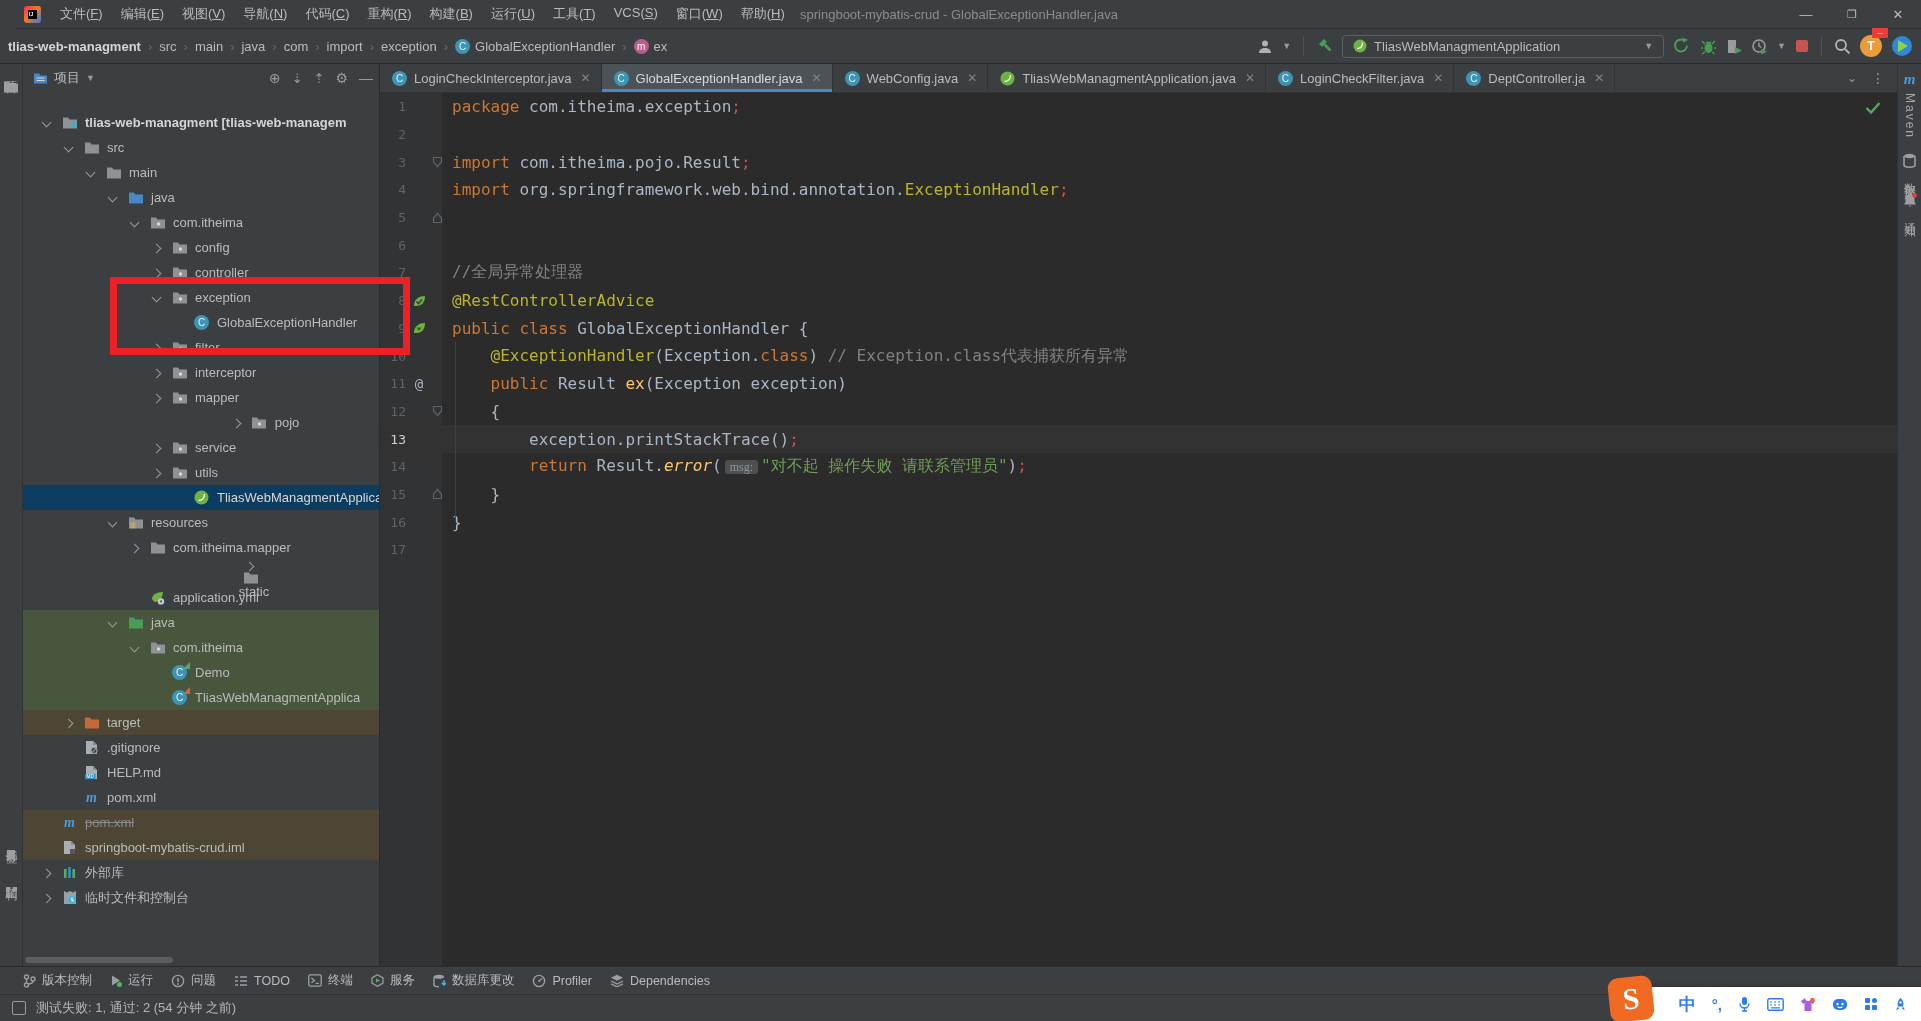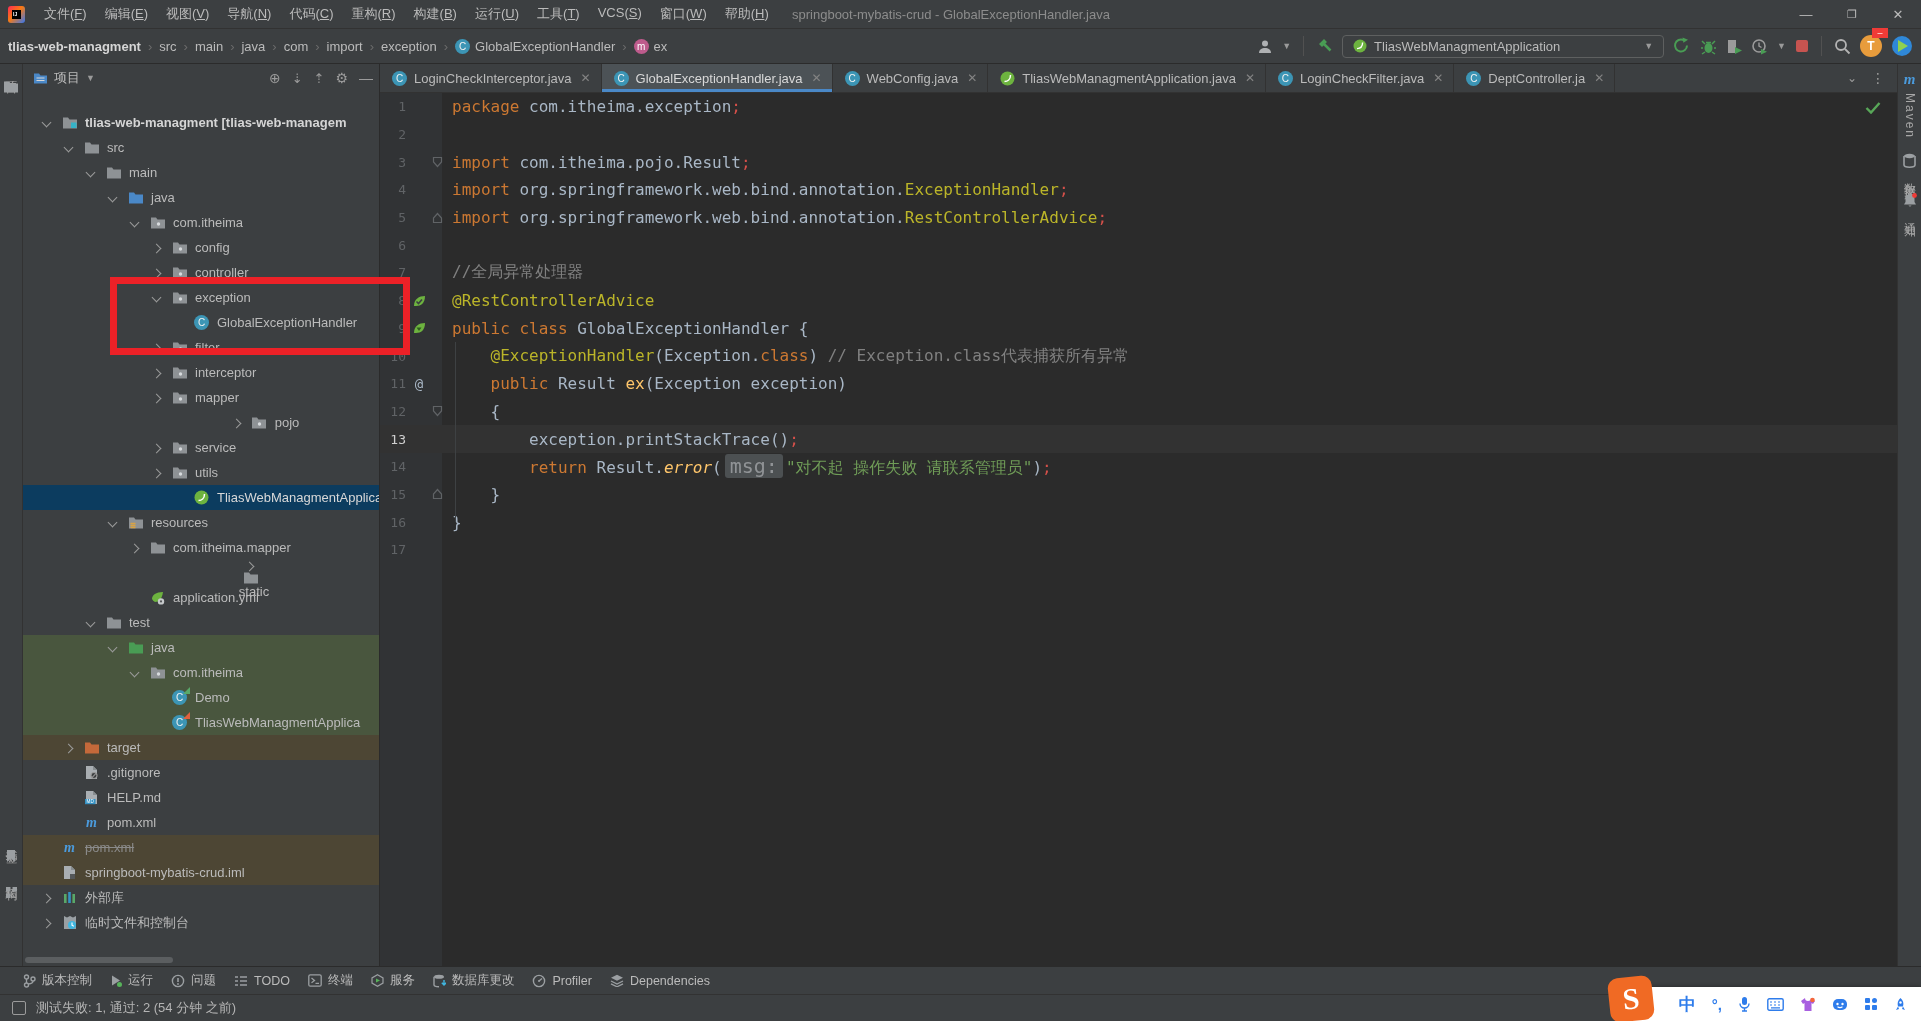--- a/index.html
+++ b/index.html
@@ -2,21 +2,21 @@
 <html><head>
 <meta charset="utf-8">
 <style>
   html,body{margin:0;padding:0;background:#2b2b2b;}
   body{width:1921px;height:1021px;overflow:hidden;font-family:"Liberation Sans","DejaVu Sans",sans-serif;color:#bbbbbb;-webkit-font-smoothing:antialiased;}
   #app{width:1921px;height:1021px;display:flex;flex-direction:column;position:relative;background:#3c3f41;}
   .ic{display:inline-flex;align-items:center;justify-content:center;flex:none;}
   u{text-decoration:underline;}
 
   
-  #titlebar{height:28px;display:flex;align-items:center;background:#3c3f41;border-bottom:1px solid #323232;position:relative;flex:none;}
+  #titlebar{height:28px;display:flex;align-items:center;background:#3c3f41;border-bottom:1px solid #323232;position:relative;flex:none;margin-left:16px;}
   #idea-logo{width:17px;height:17px;border-radius:3px;margin:0 10px 0 8px;background:linear-gradient(135deg,#fe2857 0%,#f97a12 45%,#3177f6 100%);position:relative;}
   #idea-logo:after{content:"";position:absolute;left:4px;top:4px;width:9px;height:9px;background:#000;}
   #idea-logo:before{content:"IJ";position:absolute;left:5px;top:5px;width:8px;z-index:2;font-size:5px;color:#fff;font-weight:bold;}
   .menu-item{padding:0 9px;font-size:13px;color:#bbb;cursor:default;}
   #win-title{position:absolute;left:50%;transform:translateX(-53%);font-size:13px;color:#8c8c8c;white-space:nowrap;}
   #win-controls{margin-left:auto;display:flex;height:100%;}
   .win-btn{width:46px;display:flex;align-items:center;justify-content:center;font-size:13px;color:#bbb;}
 
   
   #navbar{height:34px;display:flex;align-items:center;background:#3c3f41;border-bottom:1px solid #2b2b2b;flex:none;padding:0 8px;}
@@ -80,21 +80,21 @@
   .fold{width:14px;flex:none;display:flex;justify-content:center;align-items:center;}
   .ctext{white-space:pre;padding-left:8px;}
   .tok.c-kw{color:#cc7832;}
   .tok.c-pl{color:#a9b7c6;}
   .tok.c-ann{color:#bbb529;}
   .tok.c-meth{color:#ffc66b;}
   .tok.c-methi{color:#ffc66b;font-style:italic;}
   .tok.c-str{color:#6f9c57;}
   .tok.c-cm{color:#808080;}
   .tok.c-sem{color:#d5504a;}
-  .tok.c-hint{background:#4c5052;color:#909396;border-radius:3px;padding:0 5px;margin:0 3px;font-size:20px;}
+  .tok.c-hint{background:#4c5052;color:#909396;border-radius:3px;padding:0 5px;margin:0 3px;font-size:12px;font-family:Liberation Serif, serif;}
   #indent-guide{position:absolute;left:437px;width:1px;background:#3e4143;}
   #inspect-ok{position:absolute;top:8px;right:16px;}
 
   
   #toolbar-bottom{height:27px;background:#3c3f41;border-top:1px solid #2b2b2b;display:flex;align-items:center;padding-left:14px;flex:none;font-size:12.5px;}
   .tool-btn{display:flex;align-items:center;gap:6px;padding:0 9px;color:#bbb;height:100%;}
   #statusbar{height:26px;background:#3c3f41;border-top:1px solid #323232;display:flex;align-items:center;font-size:13px;color:#b4b4b4;flex:none;position:relative;padding-left:12px;gap:10px;}
   #status-layout-icon{width:12px;height:12px;border:1.4px solid #9b9b9b;border-radius:2px;}
 
   
@@ -503,29 +503,20 @@
             <span class="arr"></span>
             <span class="ti">
               <svg width="15" height="15">
                 <path d="M2 9c0-4 4-7 11-7-1 7-4 10-8 10a6 6 0 0 1-3-3z" fill="#6db33f"></path>
                 <circle cx="11" cy="11.4" r="3.2" fill="#c6c9cb"></circle>
                 <circle cx="11" cy="11.4" r="1.1" fill="#55585a"></circle>
               </svg>
             </span>
             <span class="tlabel">application.yml</span>
           </div>
-          <div class="trow" style="padding-left: 62px;">
-            <span class="arr d"></span>
-            <span class="ti">
-              <svg width="16" height="13" viewBox="0 0 16 13">
-                <path d="M1 1.5h5l1.5 2H15v9H1z" fill="#8e9295"></path>
-              </svg>
-            </span>
-            <span class="tlabel">test</span>
-          </div>
           <div class="trow green" style="padding-left: 84px;">
             <span class="arr d"></span>
             <span class="ti">
               <svg width="16" height="13" viewBox="0 0 16 13">
                 <path d="M1 1.5h5l1.5 2H15v9H1z" fill="#499c54"></path>
               </svg>
             </span>
             <span class="tlabel">java</span>
           </div>
           <div class="trow green" style="padding-left: 106px;">
@@ -721,21 +712,20 @@
               <span class="ctext"><span class="tok c-kw">import</span><span class="tok c-pl"> org.springframework.web.bind.annotation.</span><span class="tok c-ann">ExceptionHandler</span><span class="tok c-sem">;</span></span>
             </div>
             <div class="cline">
               <span class="lnum">5</span>
               <span class="gico"></span>
               <span class="fold">
                 <svg width="11" height="12">
                   <path d="M1.5 10.5h8V6l-4-4.5L1.5 6z" fill="none" stroke="#606366" stroke-width="1.2"></path>
                 </svg>
               </span>
-              <span class="ctext"><span class="tok c-kw">import</span><span class="tok c-pl"> org.springframework.web.bind.annotation.</span><span class="tok c-ann">RestControllerAdvice</span><span class="tok c-sem">;</span></span>
             </div>
             <div class="cline">
               <span class="lnum">6</span>
               <span class="gico"></span>
               <span class="fold"></span>
               <span class="ctext"></span>
             </div>
             <div class="cline">
               <span class="lnum">7</span>
               <span class="gico"></span>

